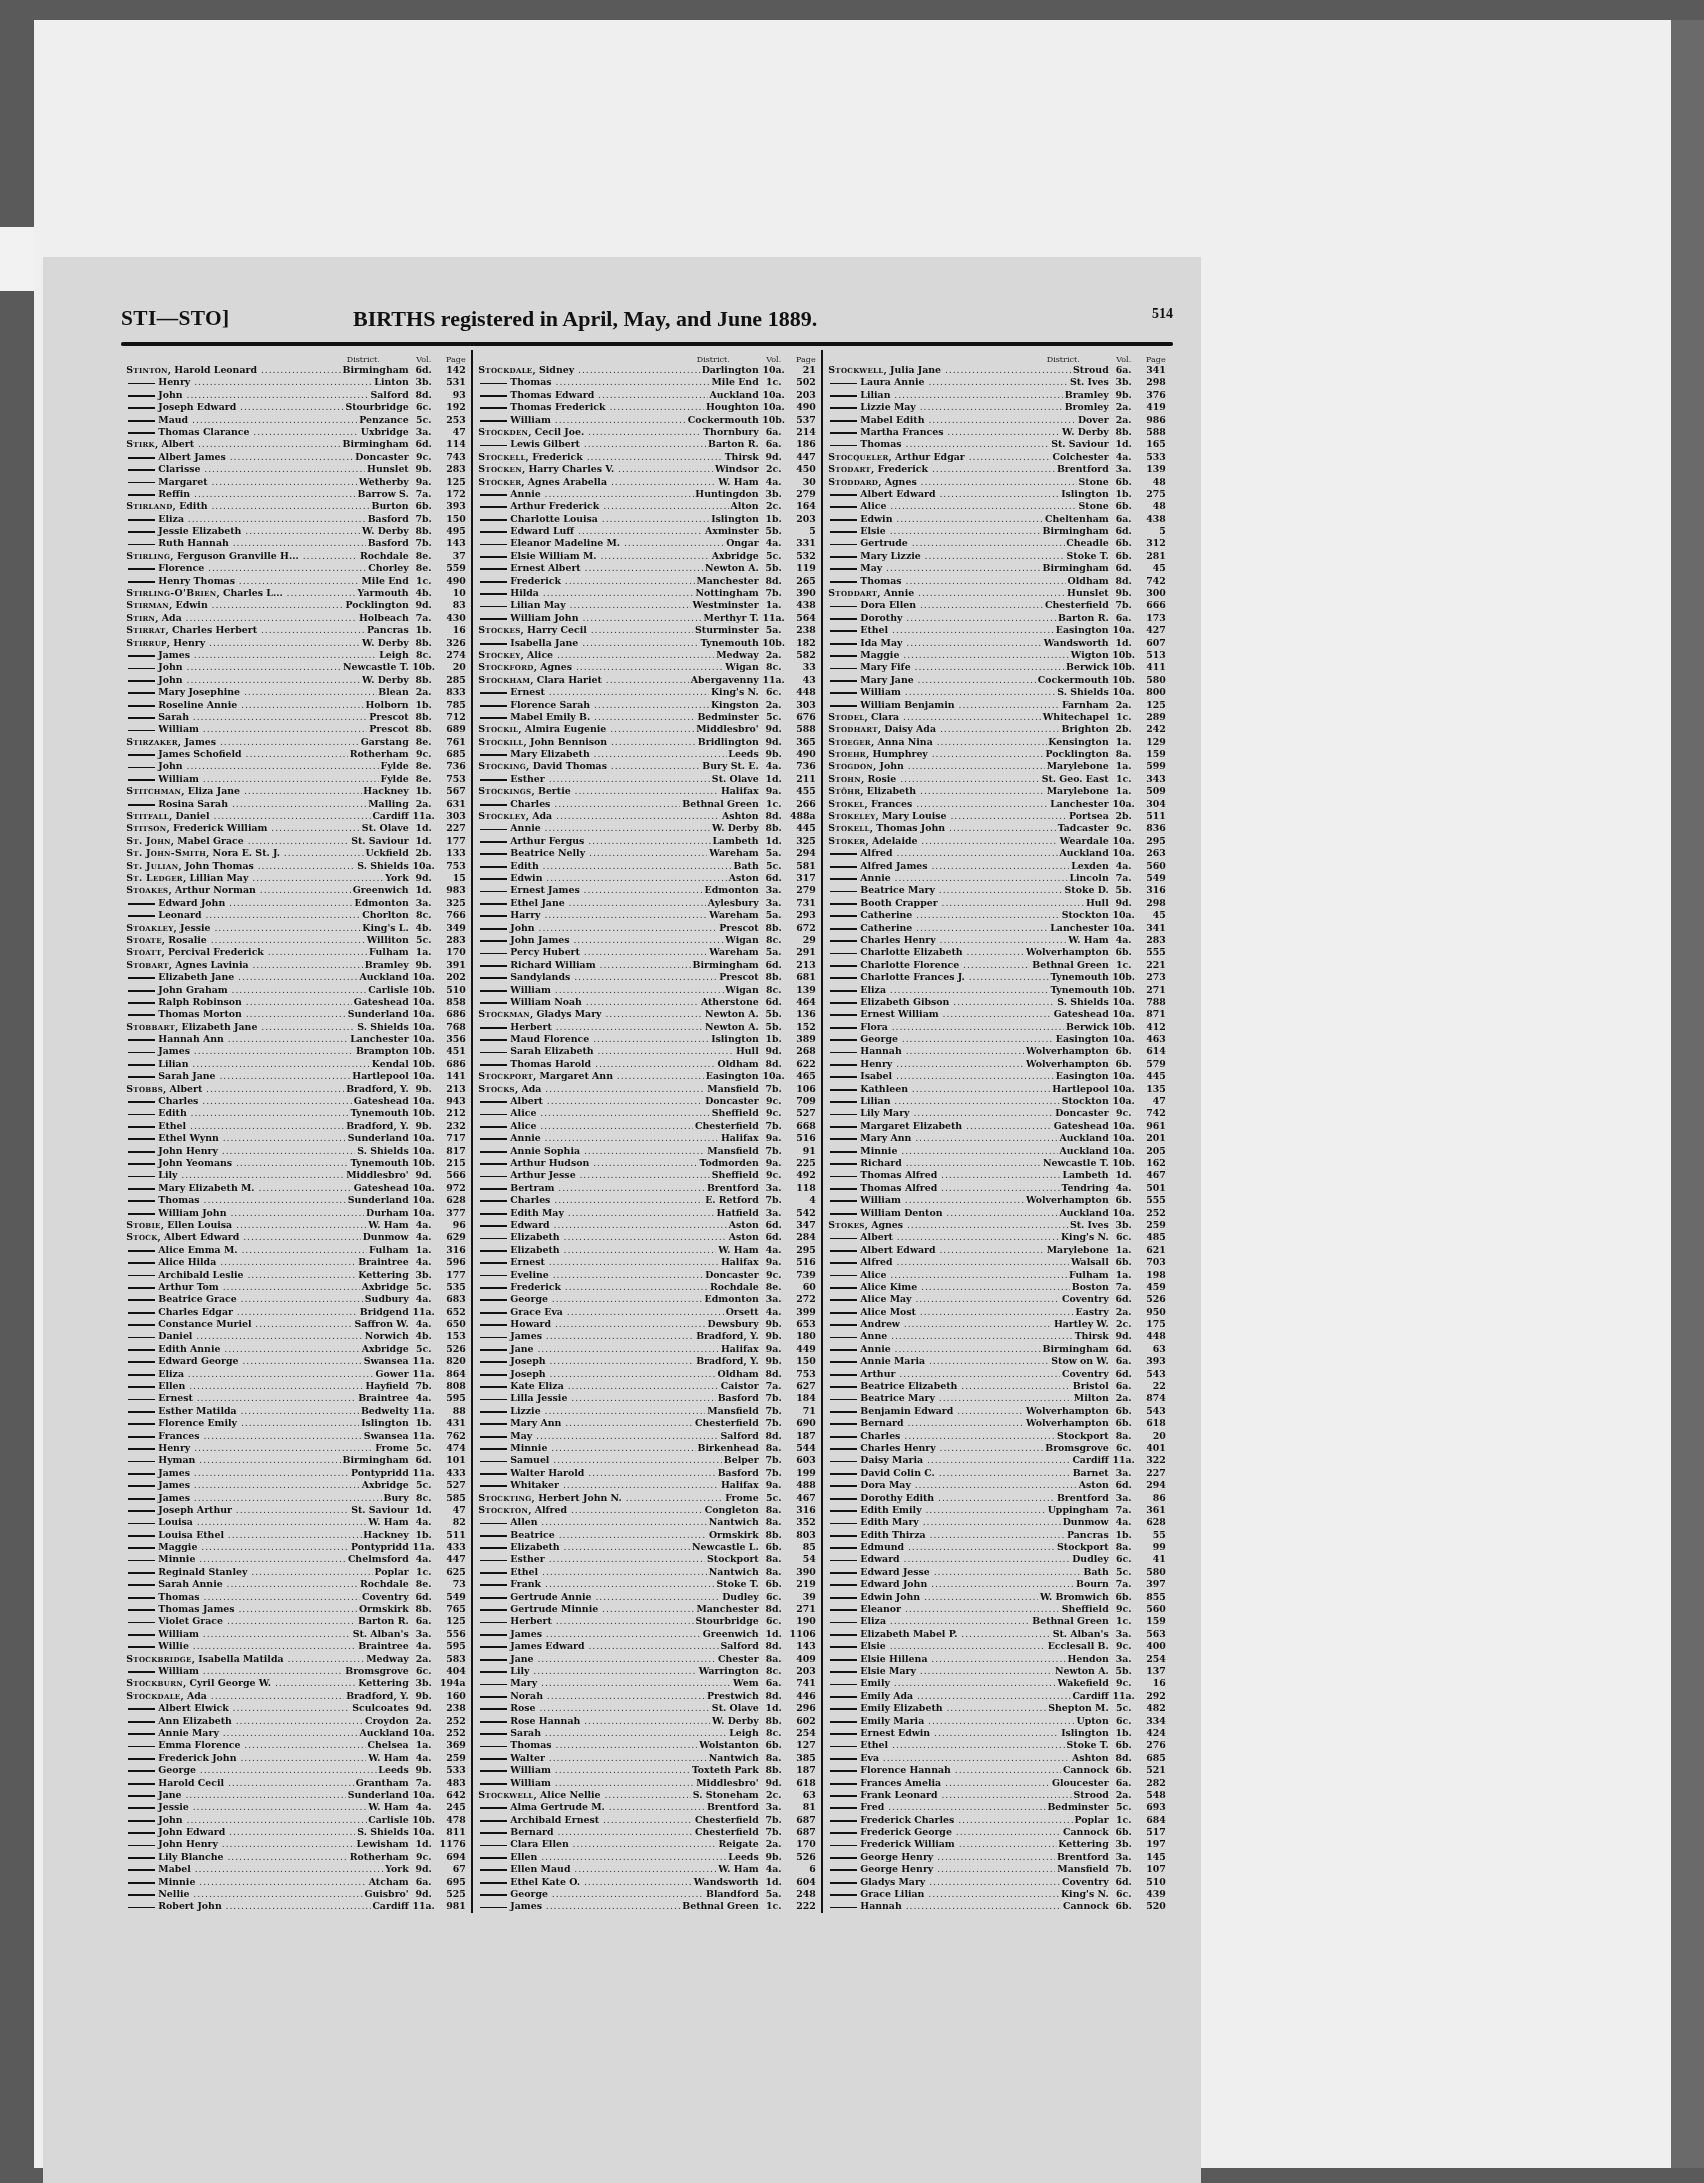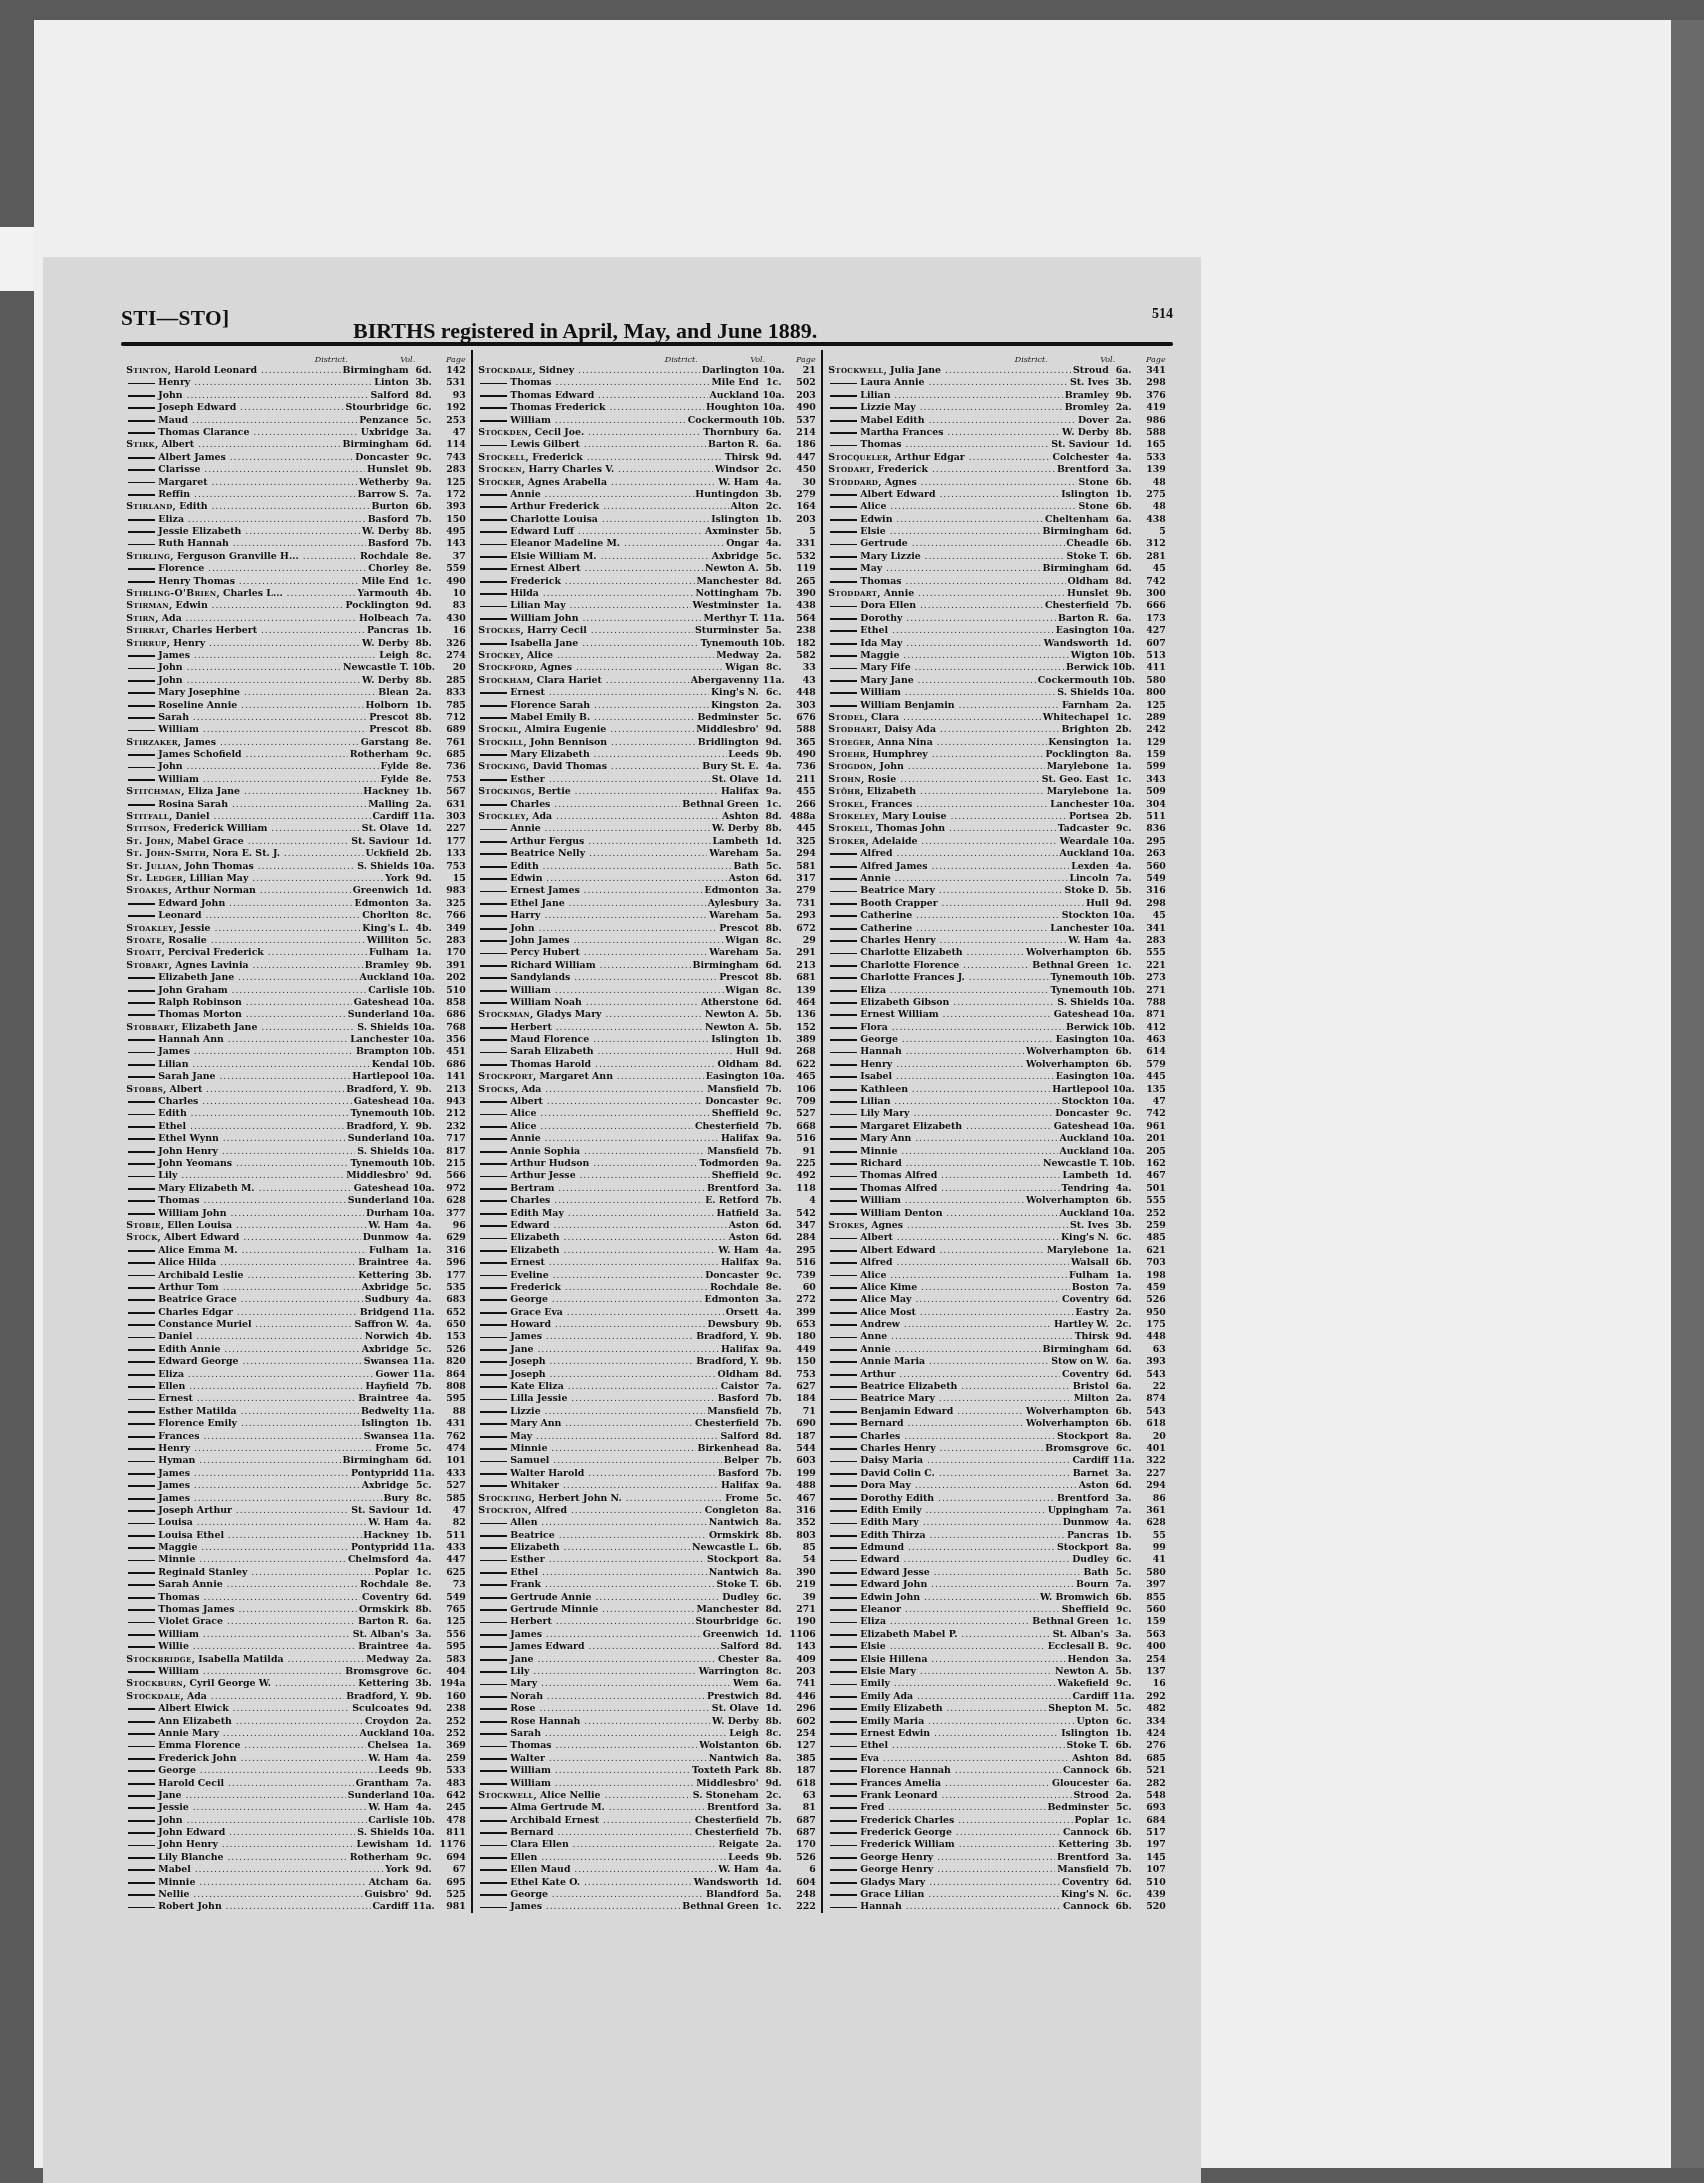--- a/index.html
+++ b/index.html
@@ -24,28 +24,28 @@
     background: #d8d8d8;
   }
   .page-inner {
     position: absolute; left: 78px; top: 49px; width: 1052px;
   }
   .header {
     position: relative; height: 32px;
     font-weight: bold; color: #111;
   }
   .header .range { position: absolute; left: 0; top: 0; font-size: 21.4px; font-family: "Liberation Serif", serif; letter-spacing: 0.4px; }
-  .header .title { position: absolute; left: 232px; top: 0; font-size: 22px; font-family: "Liberation Serif", serif; margin-top: 12px; }
+  .header .title { position: absolute; left: 232px; top: 0; font-size: 22px; font-family: "Liberation Serif", serif; }
   .header .pageno { position: absolute; right: 0; top: 0; font-size: 14px; font-family: "Liberation Serif", serif; }
   .rule { height: 4.5px; background: #111; margin-top: 3.6px; border-radius: 1.8px; }
   .cols { display: flex; margin-top: 3.6px; }
   .col { width: 350px; padding: 0 5.3px; box-sizing: border-box; position: relative; }
   .col + .col { border-left: 2.7px solid #111; }
   .col-head {
-    display: flex; justify-content: flex-end; font-style: italic; font-size: 8px; color: #222; height: 14.3px; align-items: flex-end; gap: 16px;
+    display: flex; justify-content: flex-end; font-size: 8px; color: #222; height: 14.3px; align-items: flex-end;
   }
   .col-head .h-district { width: 71px; text-align: right; }
   .col-head .h-vol { width: 30px; text-align: center; margin-left: 29px; }
   .col-head .h-page { width: 27px; text-align: right; }
   .row {
     display: flex; align-items: baseline; height: 12.4px; font-size: 9.4px; line-height: 12.4px;
     color: #111; font-weight: bold; white-space: nowrap;
   }
   .row .name { flex: 1 1 auto; overflow: hidden; position: relative; }
   .row .name::after {

